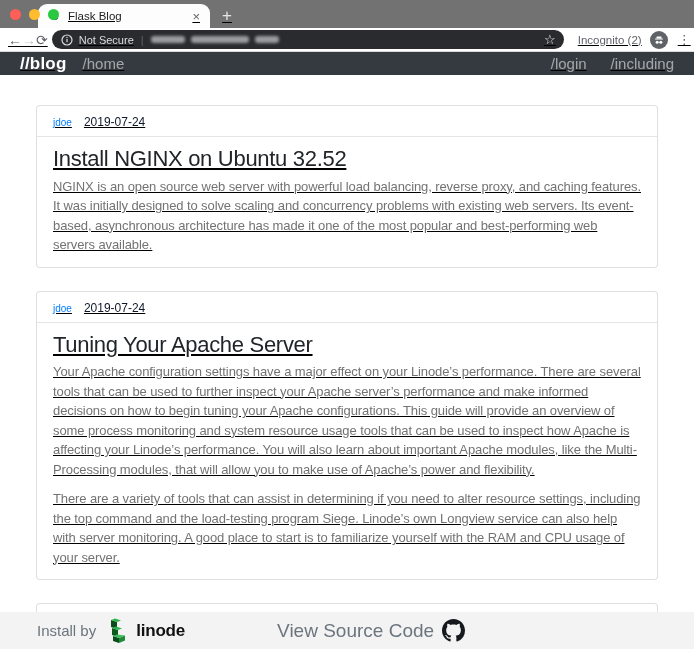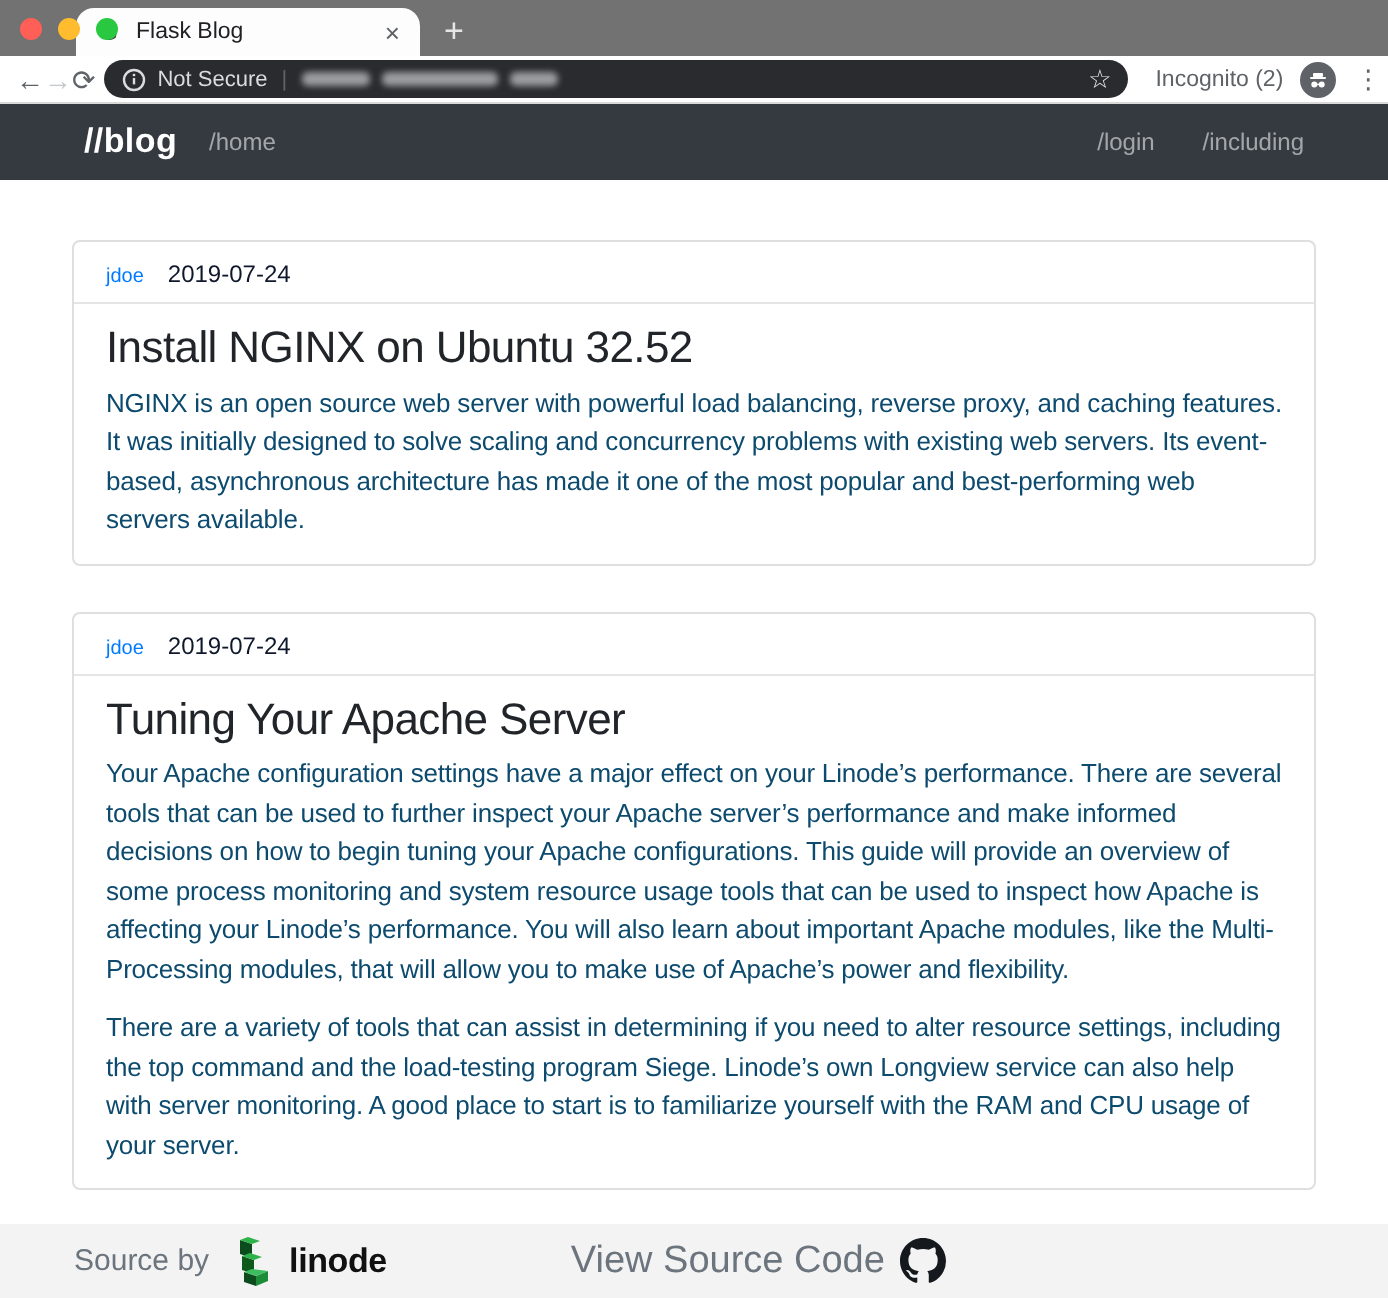--- a/index.html
+++ b/index.html
@@ -1,18 +1,18 @@
 <!DOCTYPE html>
 <html><head>
 <meta charset="utf-8">
 <style>
   * { box-sizing: border-box; margin: 0; padding: 0; }
   html,body { width:694px; height:649px; overflow:hidden; }
   body { font-family:"Liberation Sans","DejaVu Sans",sans-serif; background:#fff; position:relative; }
-  .window { width:694px; height:649px; position:relative; overflow:hidden; background:#fff; }
+  .window { width:694px; height:649px; position:relative; overflow:hidden; background:#fff;text-decoration:underline; }
 
   
   .tabbar { height:28px; background:#727272; display:flex; align-items:flex-end; position:relative; }
   .traffic { position:absolute; top:9px; left:10px; display:flex; gap:8px; }
   .traffic span { width:11px; height:11px; border-radius:50%; display:block; }
   .tl-close{ background:#ff5f57; } .tl-min{ background:#febc2e; } .tl-max{ background:#28c840; }
   .tab { margin-left:38px; width:172px; height:24px; background:#fdfdfd; border-radius:9px 9px 0 0; display:flex; align-items:center; padding:0 8px 0 10px; }
   .tab-fav { width:13px; height:13px; margin-right:7px; flex:0 0 auto; }
   .tab-title { font-size:11.5px; color:#202124; flex:1 1 auto; white-space:nowrap; overflow:hidden; }
   .tab-close { color:#5f6368; font-size:13px; line-height:1; cursor:default; padding:0 2px; }
@@ -26,35 +26,35 @@
   .sec-divider { color:#5f6368; font-size:11px; margin:0 7px; }
   .url-blur { display:flex; gap:6px; align-items:center; filter:blur(1.6px); }
   .url-blur i { display:block; height:7px; background:#9a9ca0; border-radius:3px; }
   .url-blur i:nth-child(1){width:34px;} .url-blur i:nth-child(2){width:58px;} .url-blur i:nth-child(3){width:24px;}
   .star { margin-left:auto; color:#e8eaed; font-size:13px; line-height:1; }
   .incog-label { color:#5f6368; font-size:11.5px; margin-left:14px; white-space:nowrap; }
   .incog-badge { width:18px; height:18px; border-radius:50%; background:#5f6368; margin-left:8px; display:flex; align-items:center; justify-content:center; flex:0 0 auto; }
   .menu-dots { color:#5f6368; font-size:13px; margin-left:10px; margin-right:2px; }
 
   
-  .navbar { height:38px; background:#343a40; display:flex; align-items:center; padding:0 42px; }
+  .navbar { height:23px; background:#343a40; display:flex; align-items:center; padding:0 20px; }
   .brand { color:#fff; font-size:17px; font-weight:700; text-decoration:none; letter-spacing:.2px; }
-  .nav-link { color:rgba(255,255,255,.55); font-size:12px; text-decoration:none; }
+  .nav-link { color:rgba(255,255,255,.55); font-size:15px; text-decoration:none; }
   .navbar .left-links { margin-left:16px; display:flex; gap:16px; }
   .navbar .right-links { margin-left:auto; display:flex; gap:24px; }
 
   
   .content { padding:30px 36px 0 36px; }
   .post-card { border:1px solid rgba(0,0,0,.125); border-radius:4px; background:#fff; margin-bottom:23px; }
   .post-meta { display:flex; align-items:baseline; gap:12px; padding:9px 16px 7px; margin:0 0; border-bottom:1px solid rgba(0,0,0,.1); }
   .post-author { color:#007bff; font-size:10px; text-decoration:none; }
   .post-date { color:#0f172a; font-size:12px; }
   .post-title { font-size:22px; font-weight:500; color:#212529; letter-spacing:-.3px; margin:8px 16px 4px; line-height:1.25; }
   .post-body { padding:0 16px 12px; }
-  .post-text { font-size:13px; letter-spacing:-.1px; line-height:19.5px; color:#0c4a6e; margin-top:4px; margin-bottom:10px; }
+  .post-text { font-size:13px; letter-spacing:-.1px; line-height:19.5px; color:#737373; margin-top:4px; margin-bottom:10px; }
   .post-text:last-child { margin-bottom:0; }
 
   
   .footer { position:absolute; left:0; bottom:0; width:100%; height:37px; background:#f3f3f4; display:flex; align-items:center; z-index:5; }
   .footer-powered { margin-left:37px; display:flex; align-items:center; gap:7px; text-decoration:none; }
   .powered-label { color:#6c757d; font-size:15px; }
   .linode-word { color:#111; font-size:17px; font-weight:700; letter-spacing:-.2px; }
   .footer-source { margin-left:92px; display:flex; align-items:center; gap:8px; text-decoration:none; }
   .source-label { color:#6c757d; font-size:19px; }
 </style>
@@ -150,21 +150,21 @@
       <div class="post-meta">
         <a href="#" class="post-author">abalarin</a>
         <span class="post-date">2019-07-24</span>
       </div>
 
     </article>
   </div>
 
   <div class="footer">
     <a href="#" class="footer-powered">
-      <span class="powered-label">Source by</span>
+      <span class="powered-label">Install by</span>
       <svg width="26" height="26" viewBox="0 0 26 26">
         <polygon points="8,2 14,4 14,11 8,9" fill="#0b4b1c"></polygon>
         <polygon points="8,2 12,0.5 18,2.5 14,4" fill="#2eb24a"></polygon>
         <polygon points="9,10 15,12 15,19 9,17" fill="#0e5a1d"></polygon>
         <polygon points="9,10 13,8.5 19,10.5 15,12" fill="#2eb24a"></polygon>
         <polygon points="10,18 16,20 16,25 10,23" fill="#0b4b1c"></polygon>
         <polygon points="16,20 22,17.5 22,22.5 16,25" fill="#1d8c38"></polygon>
         <polygon points="10,18 14,16.5 22,17.5 16,20" fill="#3dbd5d"></polygon>
       </svg>
       <span class="linode-word">linode</span>

